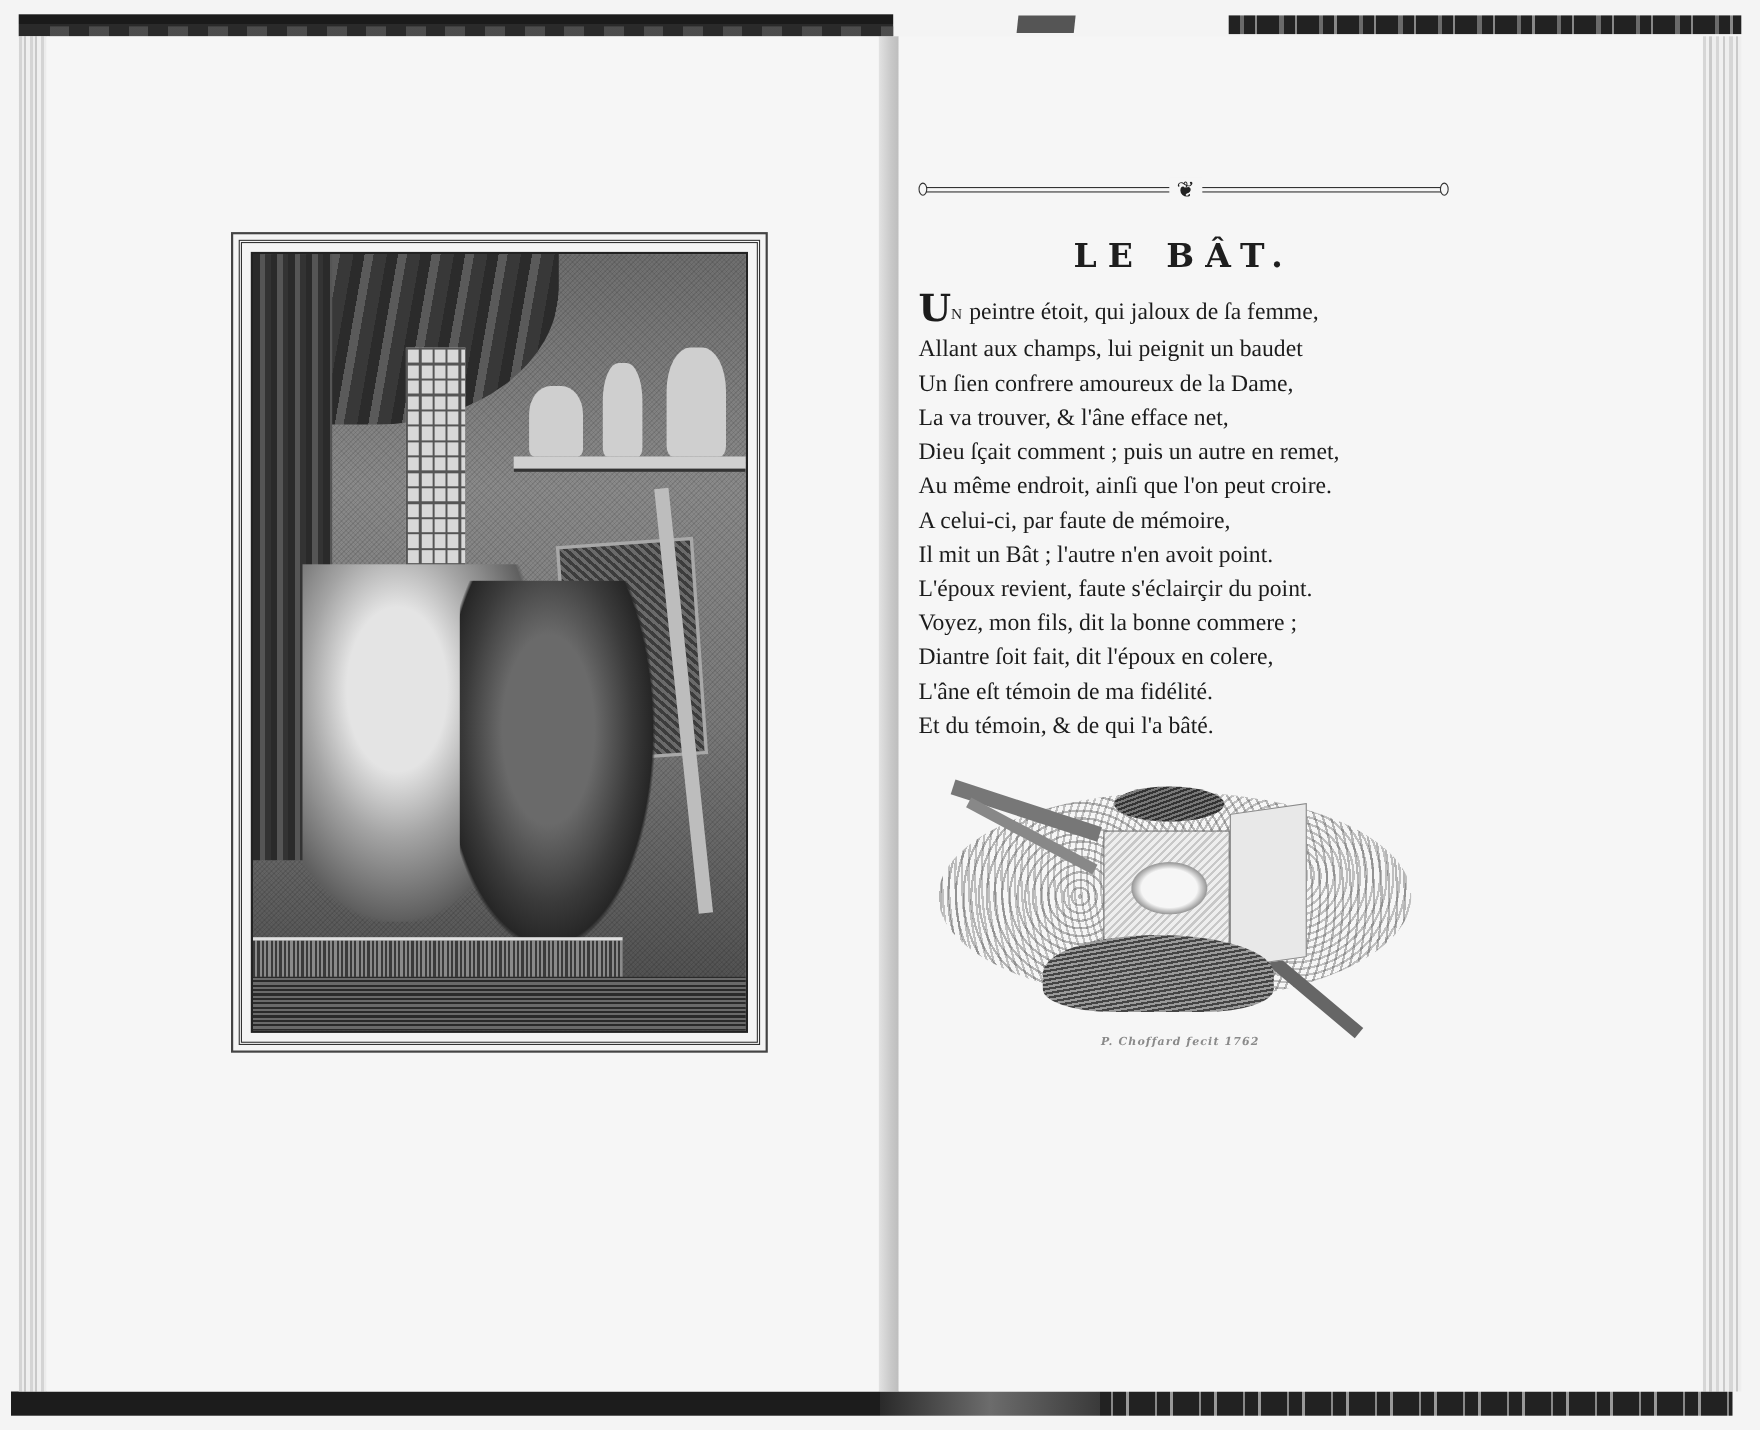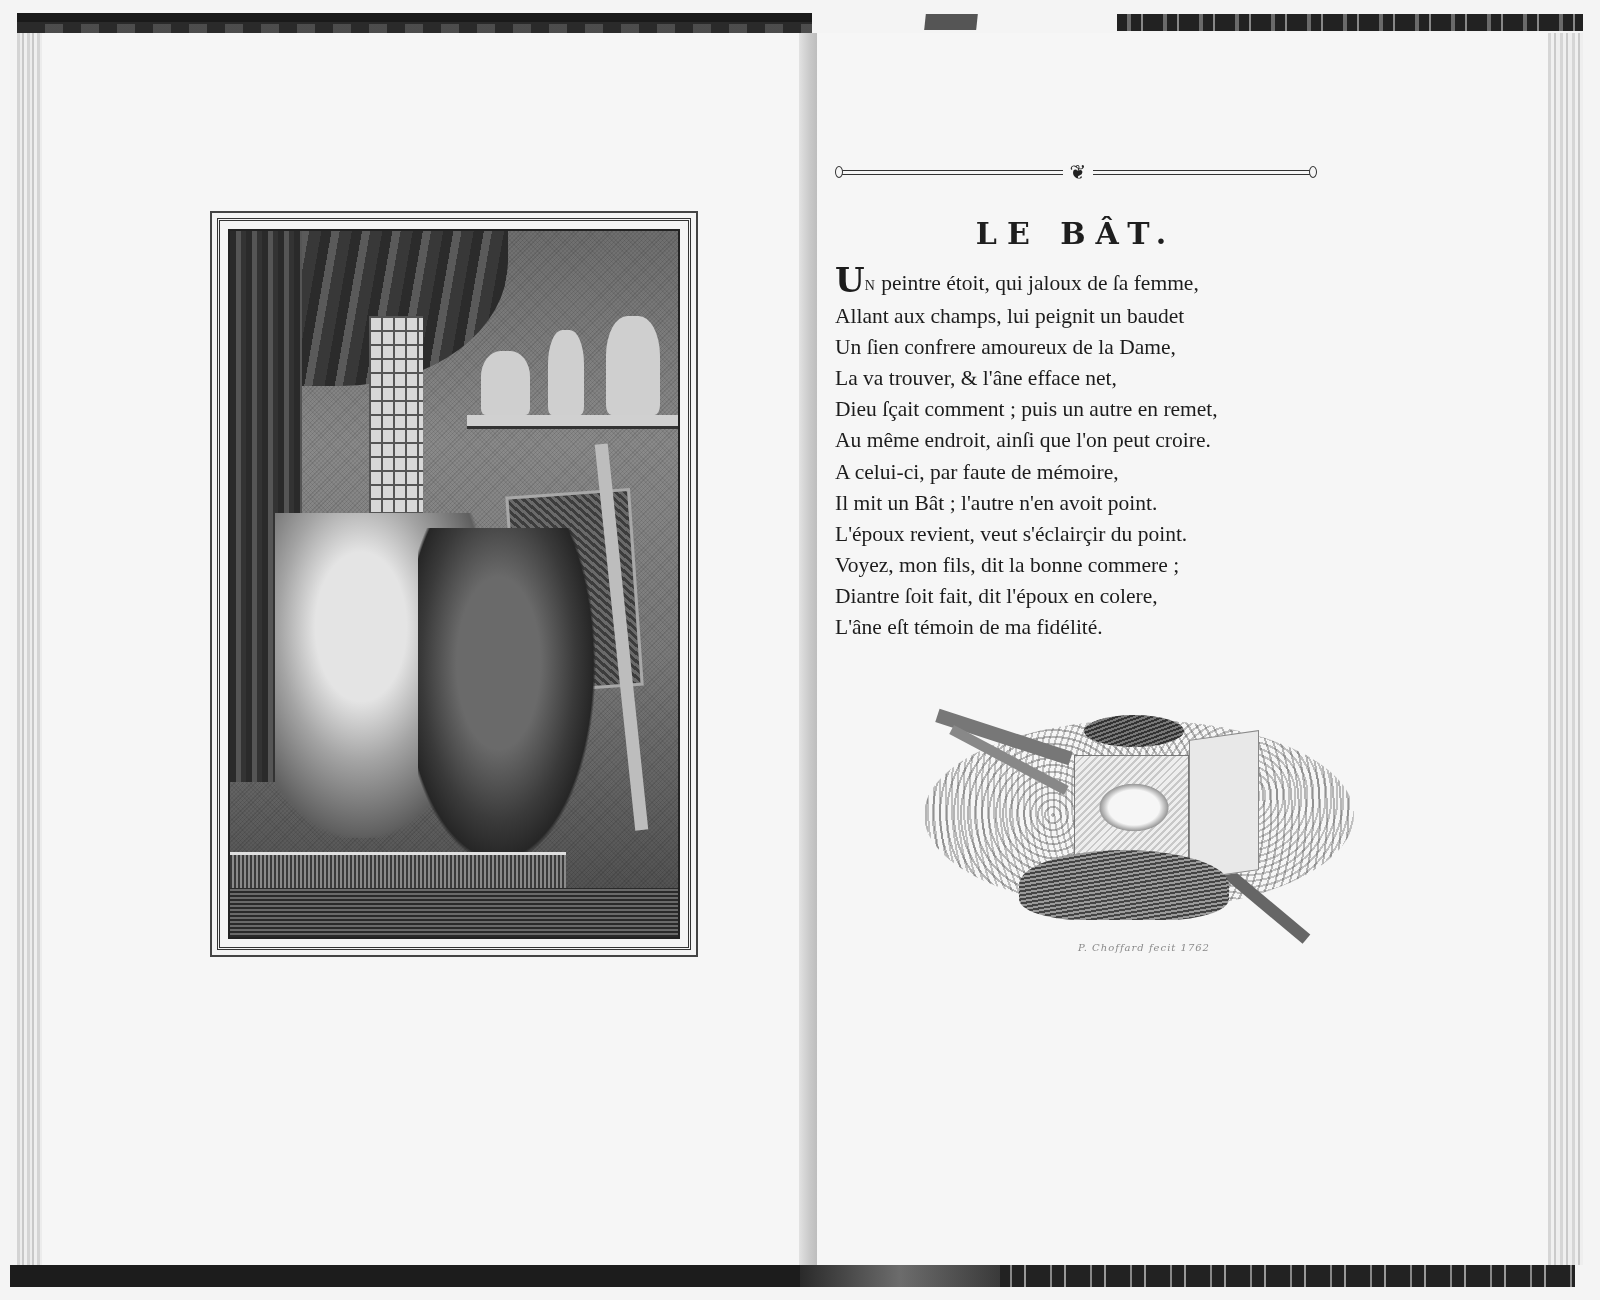--- a/index.html
+++ b/index.html
@@ -150,21 +150,21 @@
       font-family: "Liberation Serif", serif; font-size: 21.5px; line-height: 31.1px; color: #1c1c1c;
     }
     .verse { white-space: nowrap; }
     .dropcap {
       font-family: "DejaVu Serif", serif; font-size: 34px; line-height: 20px; font-weight: bold; vertical-align: -2px;
     }
     .smallcap { font-size: 14px; letter-spacing: 1px; }
 
     
     .vignette {
-      position: absolute; left: 924px; top: 700px; width: 430px; height: 265px;
+      position: absolute; left: 853px; top: 700px; width: 430px; height: 265px; font-weight: bold;
     }
     .v-garland {
       position: absolute; left: 0; top: 20px; width: 100%; height: 190px; border-radius: 50%;
       background:
         repeating-radial-gradient(circle at 30% 50%, rgba(0,0,0,.35) 0 2px, transparent 2px 7px),
         repeating-radial-gradient(circle at 75% 40%, rgba(0,0,0,.30) 0 2px, transparent 2px 6px);
       opacity: .75;
     }
     .v-square {
       position: absolute; left: 10px; top: 30px; width: 140px; height: 14px; background: #777; transform: rotate(18deg);
@@ -249,24 +249,25 @@
 
 <div class="poem">
   <div class="verse"><span class="dropcap">U</span><span class="smallcap">N</span><span> peintre étoit, qui jaloux de ſa femme,</span></div>
   <div class="verse">Allant aux champs, lui peignit un baudet</div>
   <div class="verse">Un ſien confrere amoureux de la Dame,</div>
   <div class="verse">La va trouver, &amp; l'âne efface net,</div>
   <div class="verse">Dieu ſçait comment ; puis un autre en remet,</div>
   <div class="verse">Au même endroit, ainſi que l'on peut croire.</div>
   <div class="verse">A celui-ci, par faute de mémoire,</div>
   <div class="verse">Il mit un Bât ; l'autre n'en avoit point.</div>
-  <div class="verse">L'époux revient, veut s'éclairçir du point.</div>
+  <div class="verse">L'époux revient, faute s'éclairçir du point.</div>
   <div class="verse">Voyez, mon fils, dit la bonne commere ;</div>
   <div class="verse">Diantre ſoit fait, dit l'époux en colere,</div>
   <div class="verse">L'âne eſt témoin de ma fidélité.</div>
+  <div class="verse">Et du témoin, &amp; de qui l'a bâté.</div>
 </div>
 
 <div class="vignette">
   <div class="v-garland"></div>
   <div class="v-square"></div>
   <div class="v-square2"></div>
   <div class="v-stick"></div>
   <div class="v-paper"></div>
   <div class="v-canvas"></div>
   <div class="v-donkey"></div>

